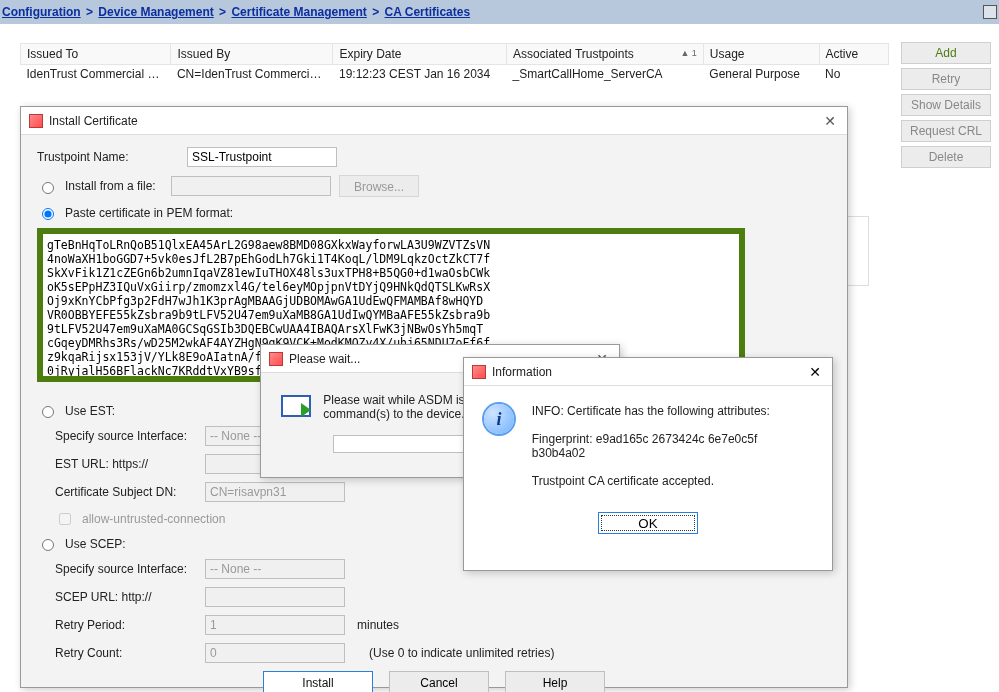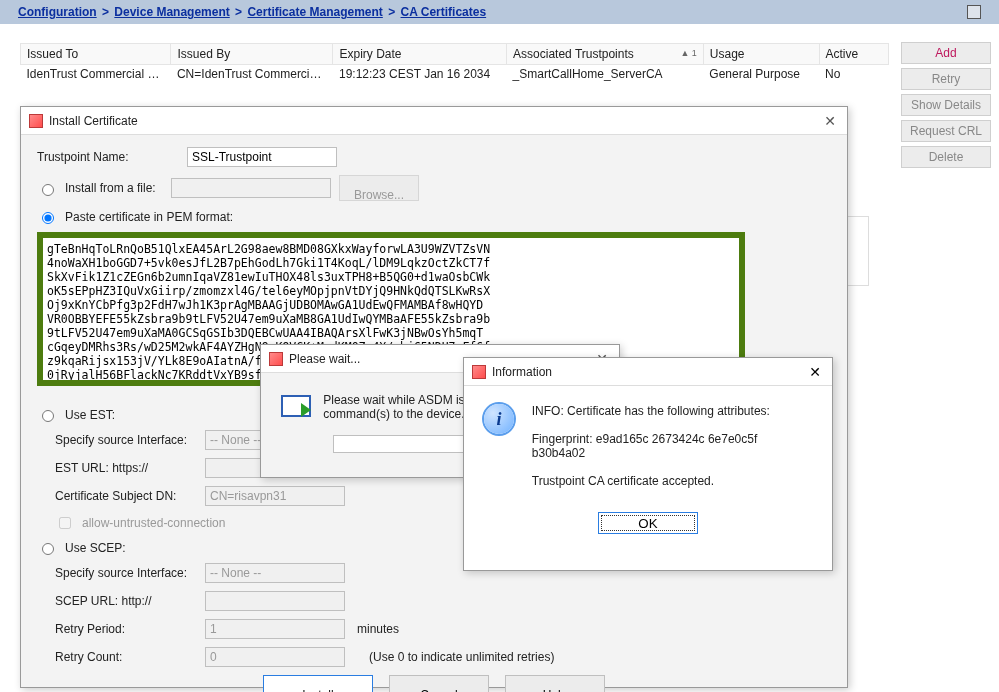--- a/index.html
+++ b/index.html
@@ -1,44 +1,44 @@
 <!DOCTYPE html>
 <html><head>
 <meta charset="utf-8">
 <style>
   * { box-sizing: border-box; font-family: "Segoe UI", Arial, sans-serif; }
   body { margin:0; padding:0; background:#ffffff; font-size:12px; color:#222; width:999px; height:692px; overflow:hidden; position:relative;}
-  .breadcrumb-bar { background:#b8c8dc; height:24px; display:flex; align-items:center; padding:0 18px; justify-content:space-between; }
+  .breadcrumb-bar { background:#b8c8dc; height:24px; display:flex; align-items:center; padding:0 2px; justify-content:space-between; }
   .breadcrumb-bar .crumbs { font-size:12px; }
   .breadcrumb-bar .crumbs span.link { color:#0b2f9f; text-decoration:underline; font-weight:bold; cursor:pointer; }
   .breadcrumb-bar .crumbs span.sep { color:#0b2f9f; font-weight:bold; padding:0 2px;}
   .sq-btn { width:14px; height:14px; border:1px solid #555; background:#dde3eb; }
   .sidebar-right { position:absolute; top:42px; right:8px; width:90px; display:flex; flex-direction:column; gap:4px;}
-  .sidebar-right button { height:22px; font-size:12px; background:#ececec; border:1px solid #cfcfcf; color:#be185d; cursor:pointer;}
+  .sidebar-right button { height:22px; font-size:12px; background:#ececec; border:1px solid #cfcfcf; color:#4d7c0f; cursor:pointer;}
   .sidebar-right button:disabled { color:#888; }
   .table-wrap { position:absolute; top:42px; left:20px; right:110px; height:62px; overflow:hidden; border-top:1px solid #fff;}
   table { width:100%; border-collapse:collapse; table-layout:fixed; }
   th { text-align:left; font-weight:normal; background:#f9f9f9; border:1px solid #e5e5e5; padding:3px 6px; font-size:12px; position:relative;}
   td { padding:2px 6px; font-size:12px; white-space:nowrap; overflow:hidden; text-overflow:ellipsis; }
   .col-sort { font-size:9px; color:#666; position:absolute; right:6px; top:4px;}
   .card-blank { position:absolute; top:216px; left:20px; right:130px; height:70px; border:1px solid #ddd; background:#fff;}
 
   
   .dialog { position:absolute; background:#f3f3f3; border:1px solid #999; box-shadow:2px 2px 8px rgba(0,0,0,0.2); }
   .dlg-title { height:28px; display:flex; align-items:center; padding:0 8px; background:#fff; border-bottom:1px solid #ddd; gap:6px;}
   .dlg-title .title-text { flex:1; font-size:12px; }
   .dlg-close { width:18px; height:18px; display:flex; align-items:center; justify-content:center; font-size:14px; color:#555; cursor:pointer;}
   .dlg-body { padding:12px 16px; font-size:12px; }
   .row { display:flex; align-items:center; gap:8px; margin-bottom:8px; }
   .row label, .row .lbl { min-width:142px; }
   input[type=text] { border:1px solid #bfbfbf; height:20px; padding:0 4px; font-size:12px; background:#fff;}
   input[type=text]:disabled { background:#f0f0f0; color:#999; }
   .radio { width:12px;height:12px; }
   textarea.pem { width:708px; height:154px; resize:none; font-family:Consolas, monospace; font-size:11.5px; line-height:14px; border:6px solid #4d7c0f; padding:4px; white-space:pre; overflow:auto;}
-  .btn { background:#ececec; border:1px solid #bfbfbf; height:22px; padding:12px 14px; font-size:12px; cursor:pointer;}
+  .btn { background:#ececec; border:1px solid #bfbfbf; height:22px; padding:4px 14px; font-size:12px; cursor:pointer;}
   .btn:disabled { color:#999; border-color:#d6d6d6; }
   .btn-primary { background:#fff; border:1px solid #2a7de1; color:#111; }
   .unit { margin-left:4px;text-align:right;}
   .hint { margin-left:16px;}
   .cb { width:12px;height:12px; }
   .btnrow { display:flex; gap:16px; justify-content:center; margin-top:4px;}
   .icon-app { width:14px;height:14px; background:linear-gradient(135deg,#ff8b8b,#ff4d4d); display:inline-block; border:1px solid #bb3939;}
   .pw-body { padding:20px 18px; font-size:12px; }
   .pw-icon { width:40px; height:32px; position:relative; display:inline-block; }
   .pw-icon .paper { position:absolute; left:2px; top:2px; width:30px; height:22px; border:2px solid #2d5fb4; background:#fff;}

